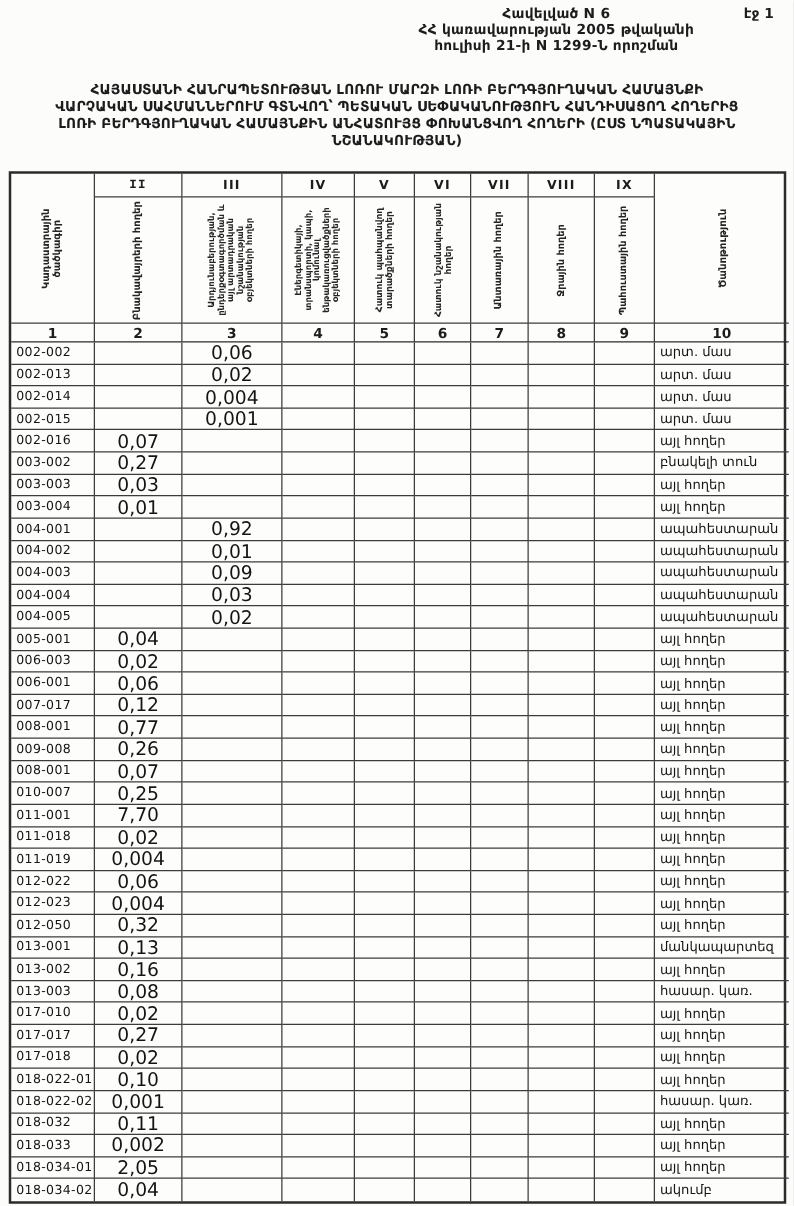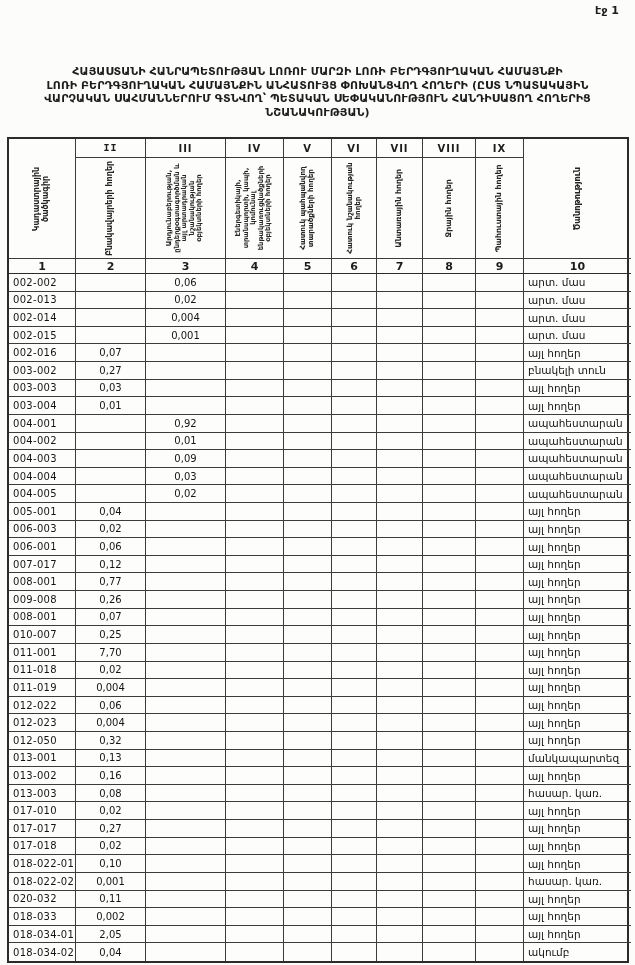--- a/index.html
+++ b/index.html
@@ -77,39 +77,44 @@
   .c6 .rot{font-size:7.2px;}
   .c7 .rot{font-size:7.8px;}
   .c8 .rot{font-size:7.8px;}
   .c9 .rot{font-size:7.8px;}
   .c10 .rot{font-size:8.2px;}
   .colnum{font-size:11px;font-weight:bold;border-bottom:1.5px solid #2b2b2b;}
   .code{
     justify-content:flex-start;padding-left:4px;
     font-size:10px;letter-spacing:.3px;color:#141414;
   }
-  .val{font-size:10px;color:#141414;}
+  .val{font-size:15px;color:#141414;}
   .note{
     justify-content:flex-start;padding-left:4px;
     font-size:10.5px;color:#141414;white-space:nowrap;
   }
 </style>
 </head>
 <body>
 
 <div class="page">
 
+  <div class="appendix">
+    <div>Հավելված N 6</div>
+    <div>ՀՀ կառավարության 2005 թվականի</div>
+    <div>հուլիսի 21-ի N 1299-Ն որոշման</div>
+  </div>
 
   <div class="page-num">էջ 1</div>
 
 
   <div class="doc-subtitle">
     <div>ՀԱՅԱՍՏԱՆԻ ՀԱՆՐԱՊԵՏՈՒԹՅԱՆ ԼՈՌՈՒ ՄԱՐԶԻ ԼՈՌԻ ԲԵՐԴԳՅՈՒՂԱԿԱՆ ՀԱՄԱՅՆՔԻ</div>
+    <div>ՎԱՐՉԱԿԱՆ ՍԱՀՄԱՆՆԵՐՈՒՄ ԳՏՆՎՈՂ՝ ՊԵՏԱԿԱՆ ՍԵՓԱԿԱՆՈՒԹՅՈՒՆ ՀԱՆԴԻՍԱՑՈՂ ՀՈՂԵՐԻՑ</div>
     <div>ԼՈՌԻ ԲԵՐԴԳՅՈՒՂԱԿԱՆ ՀԱՄԱՅՆՔԻՆ ԱՆՀԱՏՈՒՅՑ ՓՈԽԱՆՑՎՈՂ ՀՈՂԵՐԻ (ԸՍՏ ՆՊԱՏԱԿԱՅԻՆ</div>
-    <div>ՎԱՐՉԱԿԱՆ ՍԱՀՄԱՆՆԵՐՈՒՄ ԳՏՆՎՈՂ՝ ՊԵՏԱԿԱՆ ՍԵՓԱԿԱՆՈՒԹՅՈՒՆ ՀԱՆԴԻՍԱՑՈՂ ՀՈՂԵՐԻՑ</div>
     <div>ՆՇԱՆԱԿՈՒԹՅԱՆ)</div>
   </div>
 
   <div class="tbl" id="grid">
       <div class="cell labelcell c1" style="grid-area: 1 / 1 / span 2;">
         <div class="rot">Կադաստրային ծածկագիր</div>
       </div>
       <div class="cell colnum" style="grid-area: 3 / 1;">1</div>
       <div class="cell numeral" style="grid-area: 1 / 2; font-family: Liberation Mono, monospace;">II</div>
       <div class="cell labelcell c2" style="grid-area: 2 / 2;">
@@ -498,21 +503,21 @@
       <div class="cell code" style="grid-area: 38 / 1;">018-022-02</div>
       <div class="cell val" style="grid-area: 38 / 2;">0,001</div>
       <div class="cell empty" style="grid-area: 38 / 3;"></div>
       <div class="cell empty" style="grid-area: 38 / 4;"></div>
       <div class="cell empty" style="grid-area: 38 / 5;"></div>
       <div class="cell empty" style="grid-area: 38 / 6;"></div>
       <div class="cell empty" style="grid-area: 38 / 7;"></div>
       <div class="cell empty" style="grid-area: 38 / 8;"></div>
       <div class="cell empty" style="grid-area: 38 / 9;"></div>
       <div class="cell note lastcol" style="grid-area: 38 / 10;">հասար. կառ.</div>
-      <div class="cell code" style="grid-area: 39 / 1;">020-032</div>
+      <div class="cell code" style="grid-area: 39 / 1;">018-032</div>
       <div class="cell val" style="grid-area: 39 / 2;">0,11</div>
       <div class="cell empty" style="grid-area: 39 / 3;"></div>
       <div class="cell empty" style="grid-area: 39 / 4;"></div>
       <div class="cell empty" style="grid-area: 39 / 5;"></div>
       <div class="cell empty" style="grid-area: 39 / 6;"></div>
       <div class="cell empty" style="grid-area: 39 / 7;"></div>
       <div class="cell empty" style="grid-area: 39 / 8;"></div>
       <div class="cell empty" style="grid-area: 39 / 9;"></div>
       <div class="cell note lastcol" style="grid-area: 39 / 10;">այլ հողեր</div>
       <div class="cell code" style="grid-area: 40 / 1;">018-033</div>

